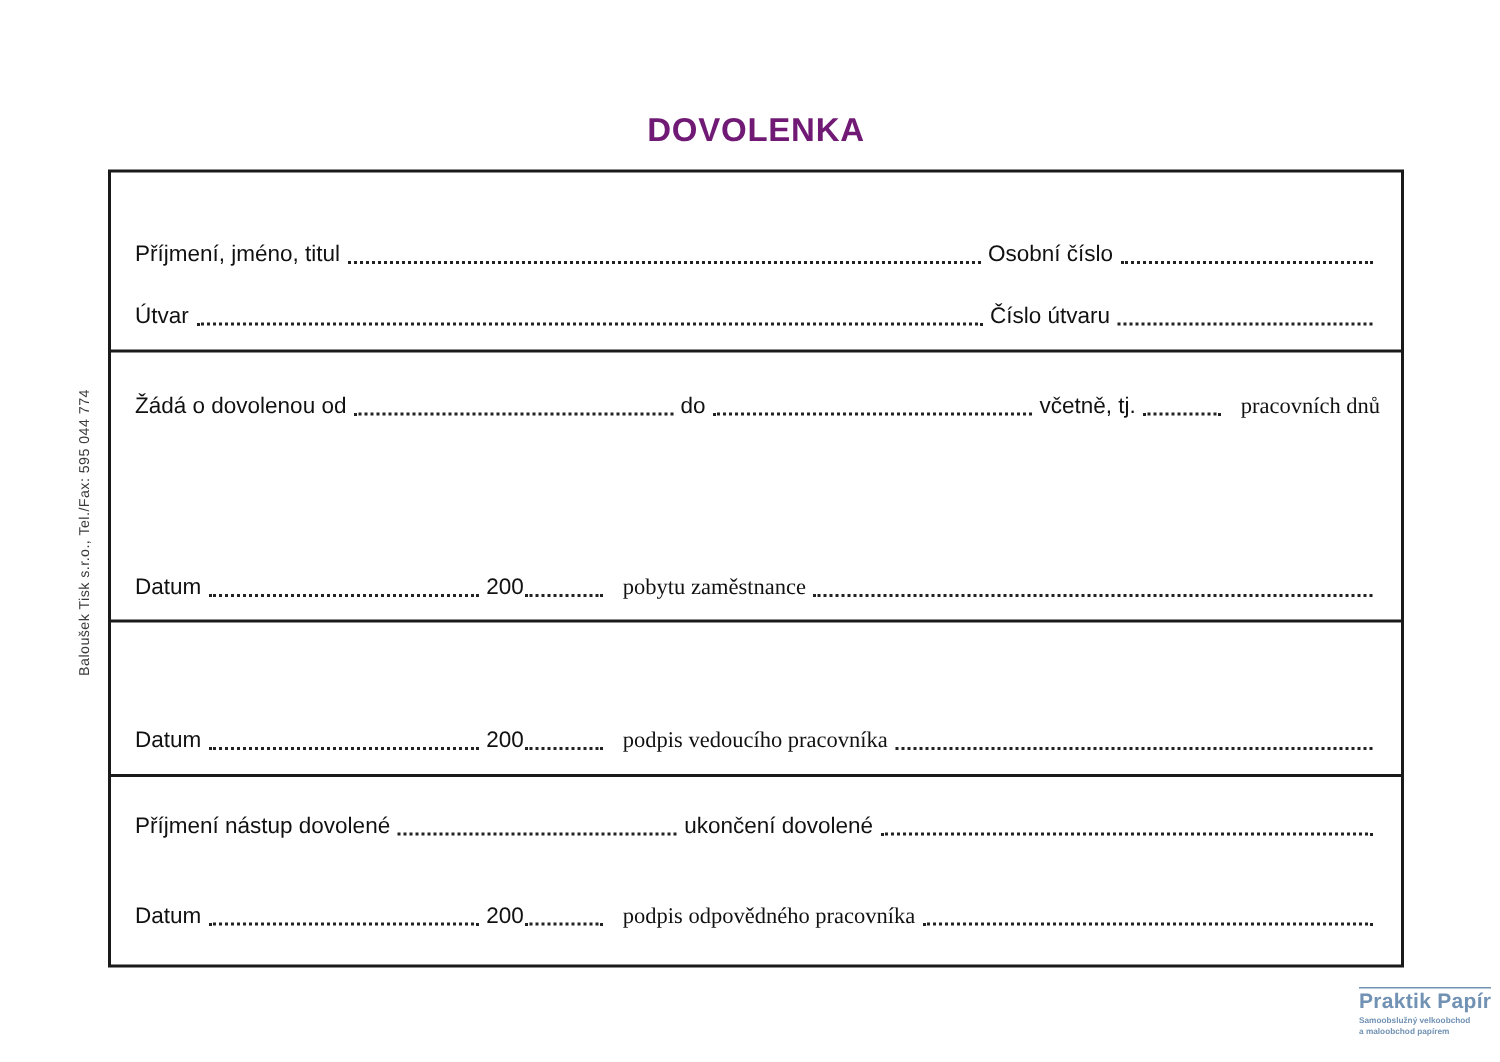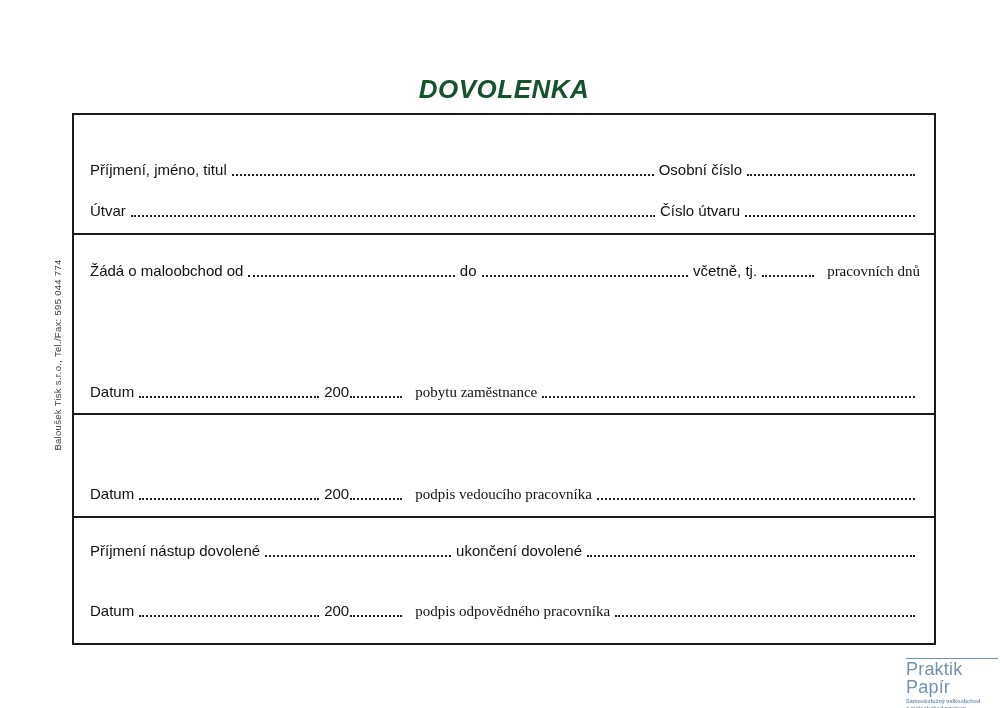--- a/index.html
+++ b/index.html
@@ -6,21 +6,21 @@
   .page{
     position:relative;
     width:1000px;height:708px;
     background:#ffffff;
     font-family:"Liberation Sans", sans-serif;
     color:#111;
     overflow:hidden;
   }
   .form-title{
     position:absolute;left:72px;top:74px;width:864px;
-    text-align:center;font-size:26px;font-weight:bold;letter-spacing:.5px;color:#14532d;font-style:italic;
+    text-align:center;font-size:22px;font-weight:bold;letter-spacing:.5px;color:#701a75;
   }
   .form-box{
     position:absolute;left:72px;top:113px;width:864px;height:532px;
     border:2px solid #1a1a1a;box-sizing:border-box;
   }
   .divider{
     position:absolute;left:0;right:0;height:2px;background:#1a1a1a;
   }
   .row{
     position:absolute;left:16px;right:14px;height:20px;
@@ -39,21 +39,21 @@
   }
   .printer-credit{
     position:absolute;left:0;top:0;
     transform:translate(-50%,-50%) rotate(-90deg);
     white-space:nowrap;font-size:9.5px;color:#3a3a3a;letter-spacing:.3px;
   }
   .logo{
     position:absolute;left:906px;top:658px;width:92px;line-height:1;
   }
   .logo-brand{
-    font-size:18px;font-weight:normal;letter-spacing:.2px;
+    font-size:14px;font-weight:bold;letter-spacing:.2px;
     border-top:1px solid currentColor;padding-top:1px;display:inline-block;
   }
   .logo-tagline{
     font-size:5.5px;font-weight:bold;margin-top:2px;line-height:1.35;
   }
 </style>
 </head>
 <body>
 
 <div class="page">
@@ -76,21 +76,21 @@
     <div class="row" style="top:45px">
       <span class="lbl">Příjmení, jméno, titul</span>
       <span class="dots grow"></span>
       <span class="lbl">Osobní číslo</span>
       <span class="dots" style="width:168px"></span>
     </div>
 
     <div class="divider" style="top:118px"></div>
 
     <div class="row" style="top:146px">
-      <span class="lbl">Žádá o maloobchod od</span>
+      <span class="lbl">Žádá o dovolenou od</span>
       <span class="dots grow"></span>
       <span class="lbl">do</span>
       <span class="dots grow"></span>
       <span class="lbl">včetně, tj.</span>
       <span class="dots" style="width:52px"></span>
       <span class="lbl sig-gap">pracovních dnů</span>
     </div>
 
 
     <div class="row" style="top:267px">

